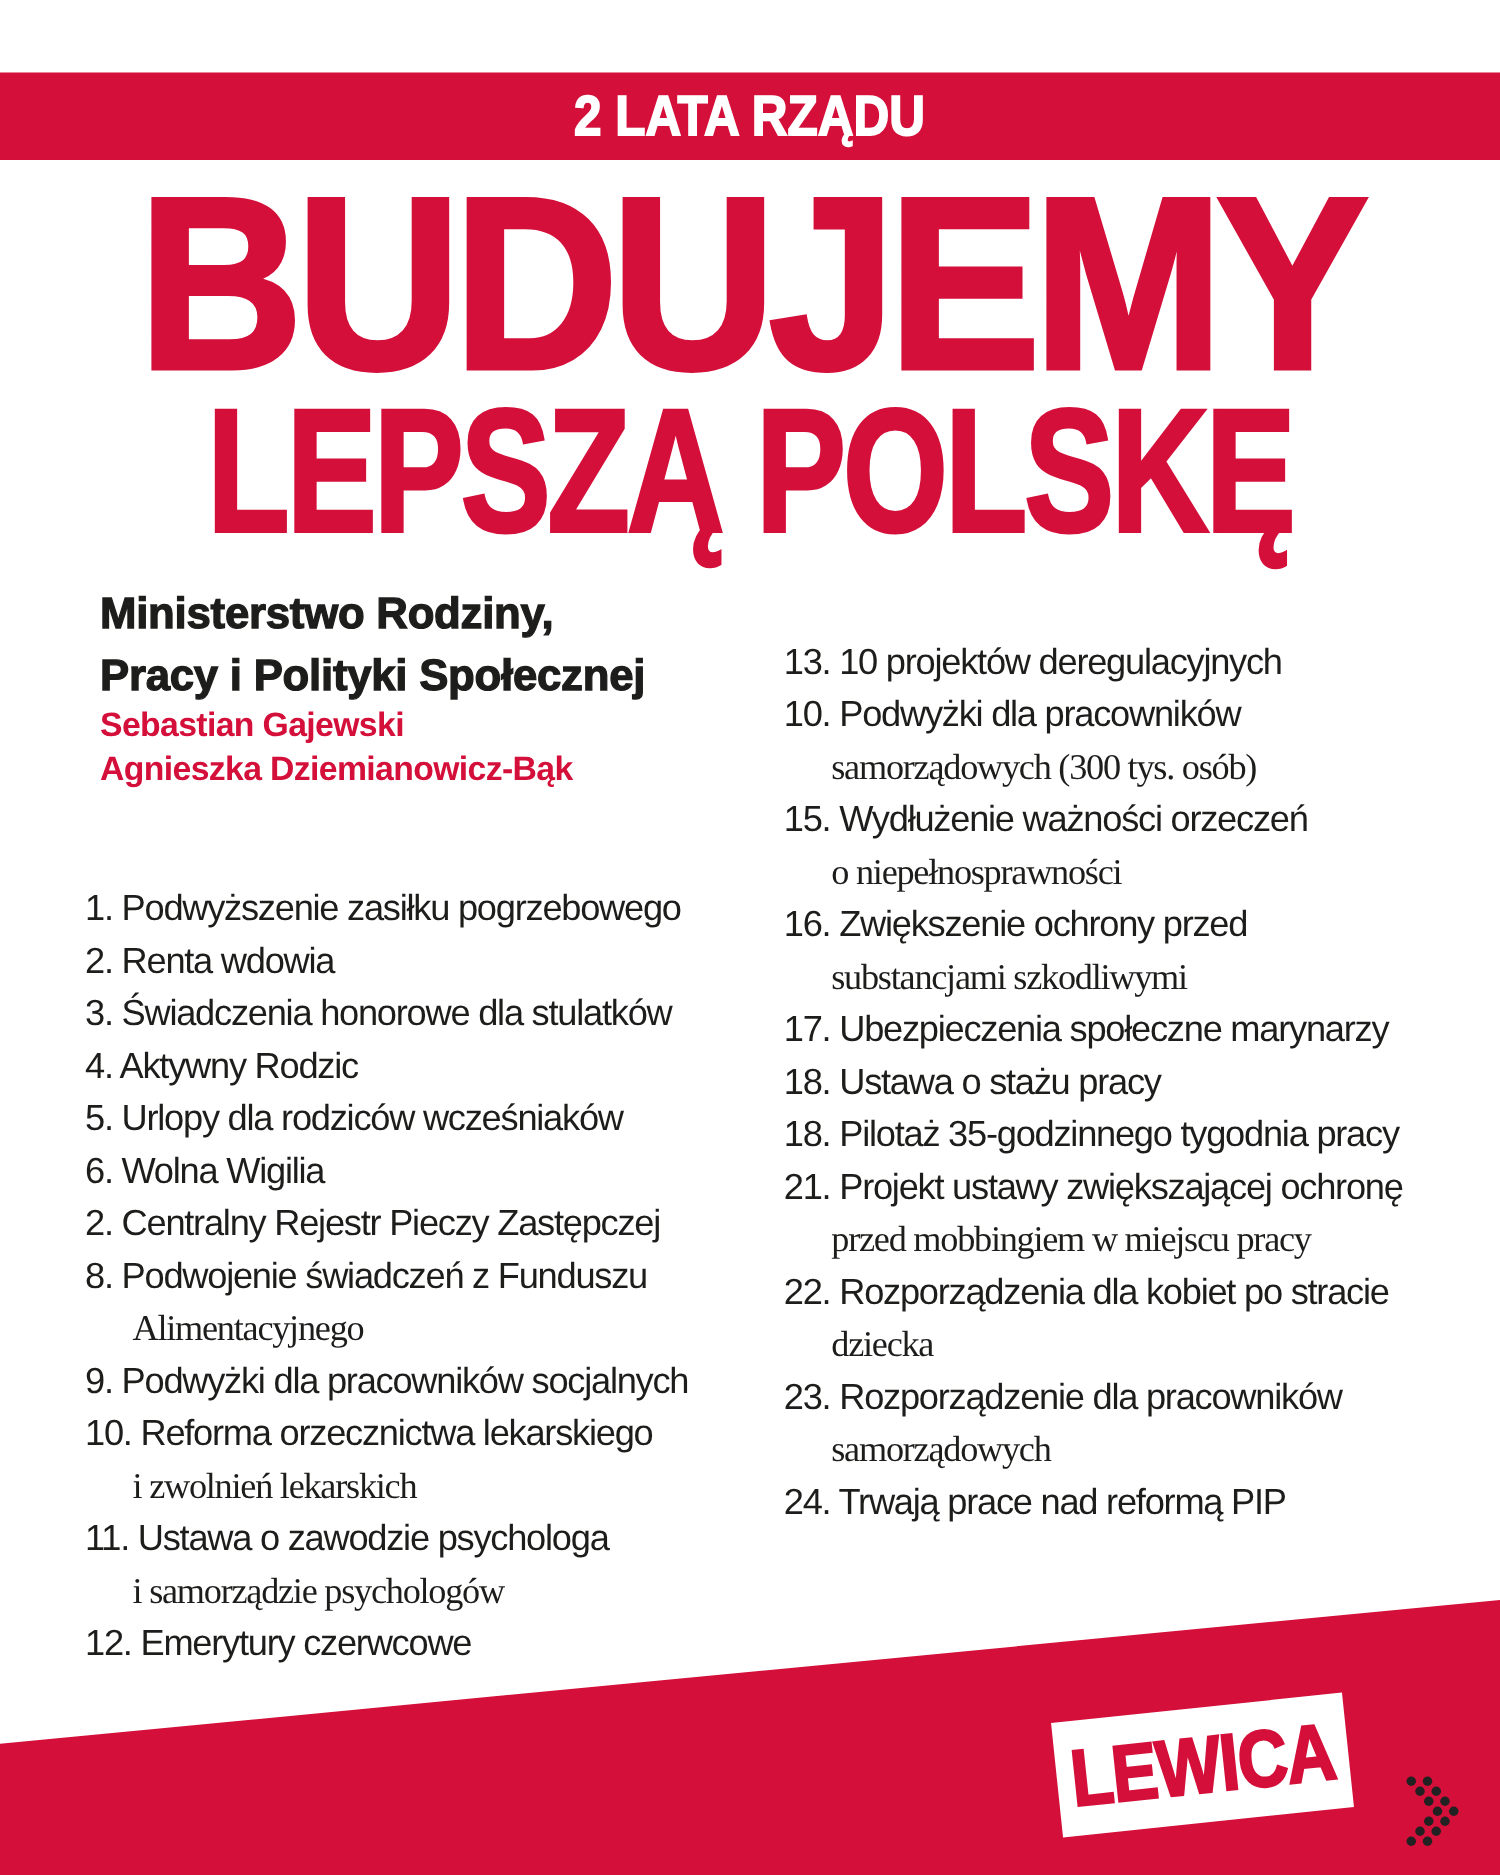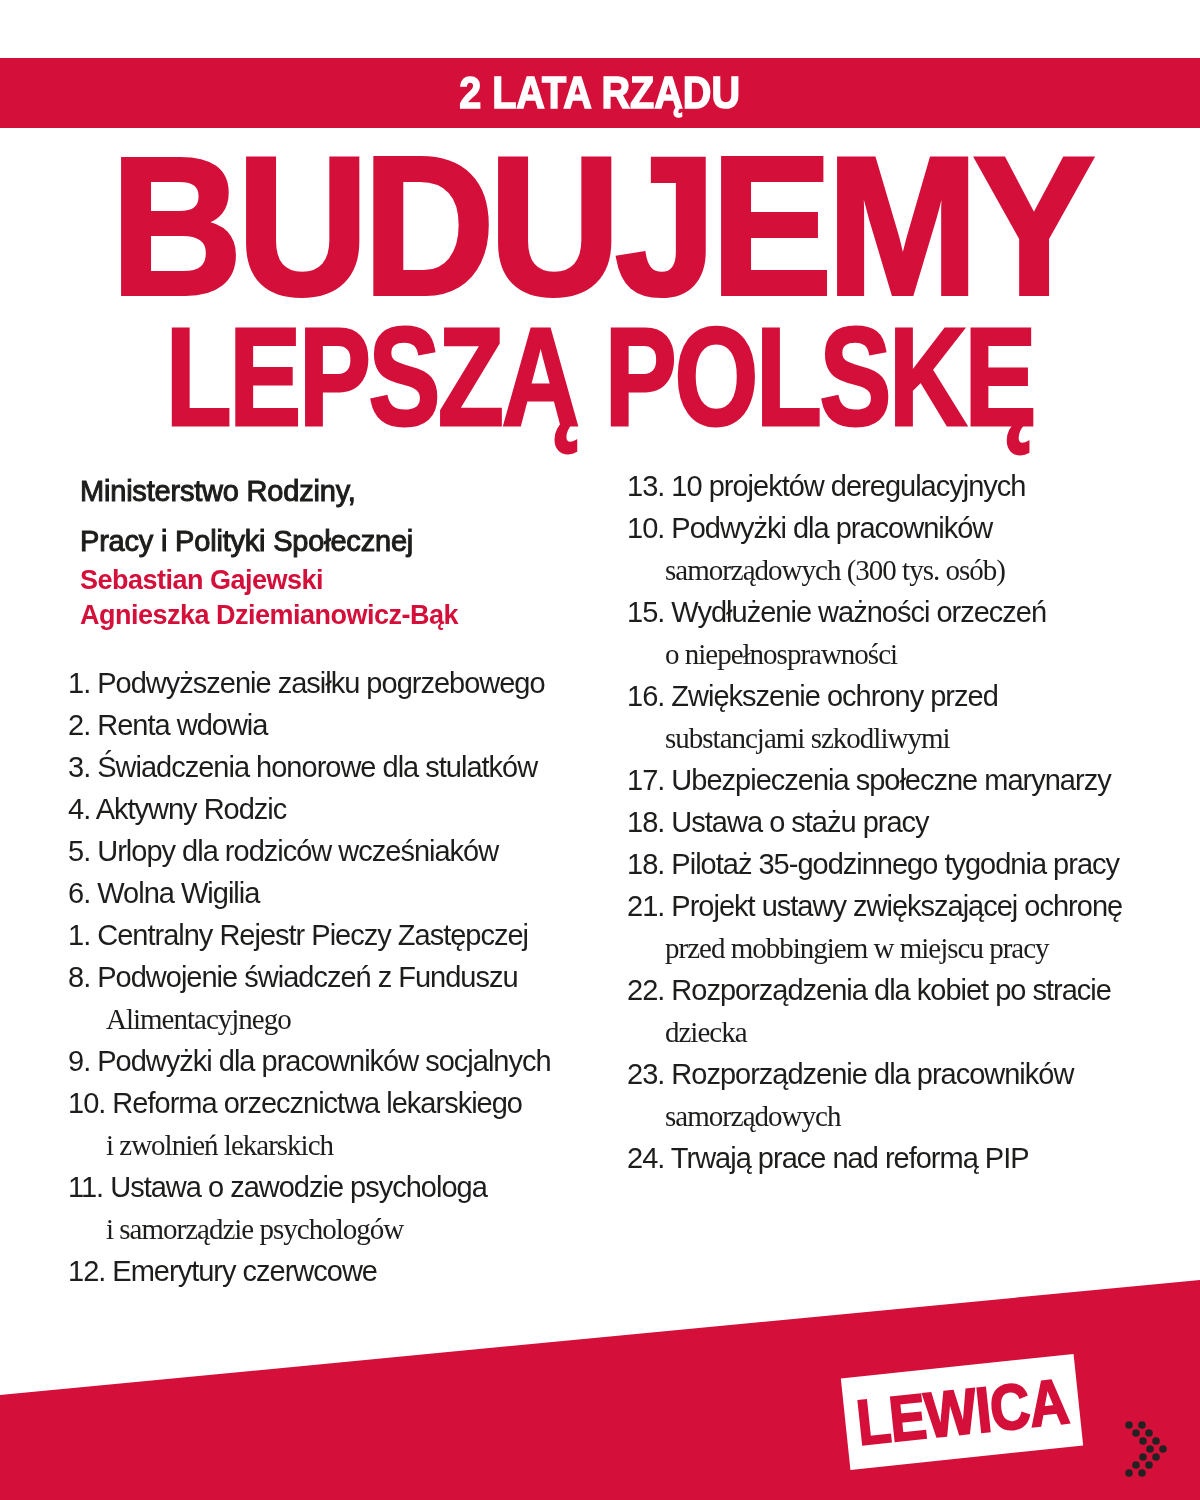--- a/index.html
+++ b/index.html
@@ -38,36 +38,36 @@
     color: var(--accent, #d40f3a); font-weight: bold;
     font-size: 140px; line-height: 150px; letter-spacing: -3px;
     transform: scaleX(0.77); transform-origin: center;
     -webkit-text-stroke: 3px var(--accent, #d40f3a);
     white-space: nowrap;
   }
 
   
   .ministry-heading {
     left: 80px; top: 466px; width: 560px;
-    color: var(--ink, #1d1d1b); font-weight: normal;
-    font-size: 29px; line-height: 50px; letter-spacing: -0.2px;
+    color: var(--ink, #1d1d1b); font-weight: bold;
+    font-size: 35px; line-height: 50px; letter-spacing: -0.2px;
     -webkit-text-stroke: 1px var(--ink, #1d1d1b);
     white-space: nowrap;
   }
   .ministers {
     left: 80px; top: 563px;
     color: var(--accent, #d40f3a); font-weight: bold;
     font-size: 27px; line-height: 35px; letter-spacing: -0.5px;
     white-space: nowrap;
   }
 
   
   .list {
     color: var(--ink, #1d1d1b);
-    font-size: 29px; line-height: 42px; letter-spacing: -1px;
+    font-size: 29px; line-height: 42px; letter-spacing: -1px; margin-top: 44px;
   }
   .list-left  { left: 68px;  top: 662px; width: 558px; }
   .list-right { left: 627px; top: 465px; width: 560px; }
   .list-line { white-space: nowrap; }
   .list-line.cont { padding-left: 38px; font-family: Liberation Serif, serif; }
 
   
   .footer-band {
     left: 0; top: 0; width: 1200px; height: 1500px;
     background: var(--accent, #d40f3a);
@@ -122,21 +122,21 @@
       <div>
         <div class="list-line">4. Aktywny Rodzic</div>
       </div>
       <div>
         <div class="list-line">5. Urlopy dla rodziców wcześniaków</div>
       </div>
       <div>
         <div class="list-line">6. Wolna Wigilia</div>
       </div>
       <div>
-        <div class="list-line">1. Centralny Rejestr Pieczy Zastępczej</div>
+        <div class="list-line">2. Centralny Rejestr Pieczy Zastępczej</div>
       </div>
       <div>
         <div class="list-line">8. Podwojenie świadczeń z Funduszu</div>
         <div class="list-line cont">Alimentacyjnego</div>
       </div>
       <div>
         <div class="list-line">9. Podwyżki dla pracowników socjalnych</div>
       </div>
       <div>
         <div class="list-line">10. Reforma orzecznictwa lekarskiego</div>

